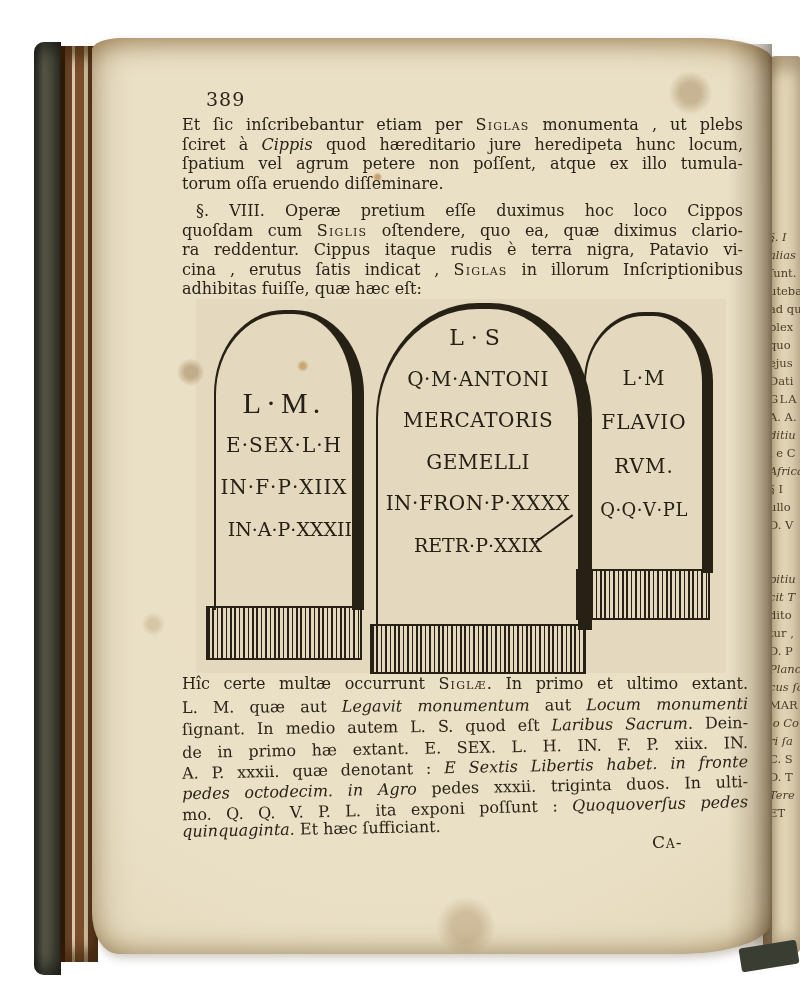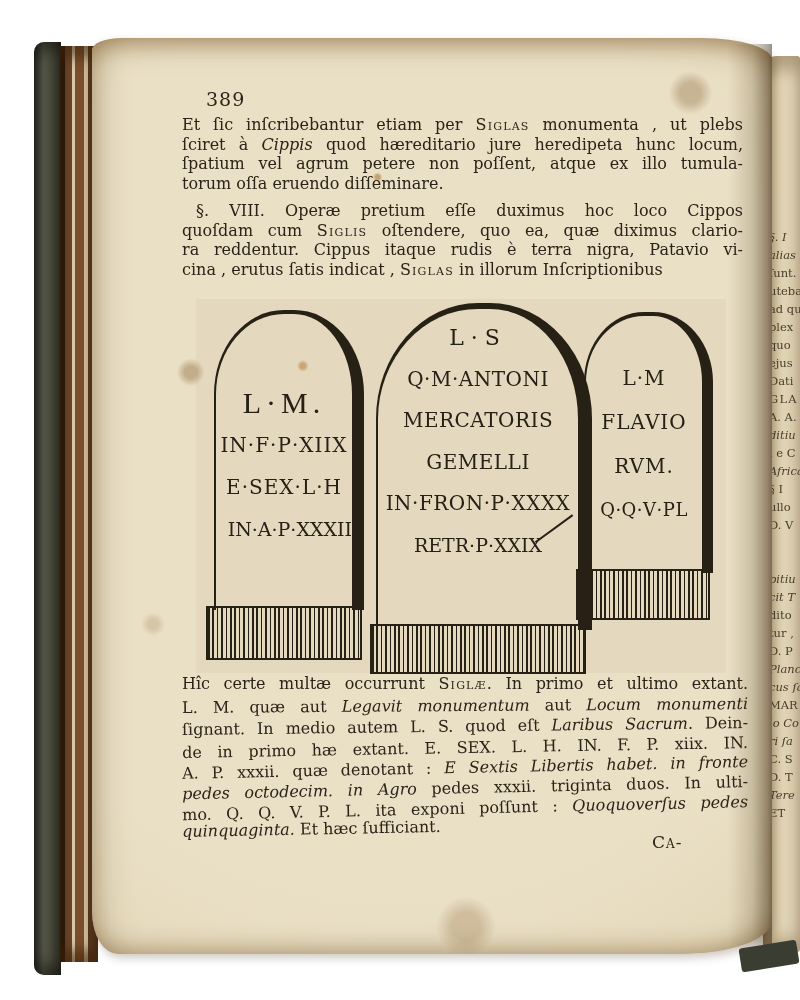--- a/index.html
+++ b/index.html
@@ -150,29 +150,30 @@
       <span class="line"><span>Et ſic inſcribebantur etiam per </span><span class="sc">Siglas</span><span> monumenta , ut plebs</span></span>
       <span class="line"><span>ſciret à </span><span class="it">Cippis</span><span> quod hæreditario jure heredipeta hunc locum,</span></span>
       <span class="line"><span>ſpatium vel agrum petere non poſſent, atque ex illo tumula-</span></span>
       <span class="line"><span>torum oſſa eruendo diſſeminare.</span></span>
     </div>
   <div class="para para2">
       <span class="line"><span>§. VIII. Operæ pretium eſſe duximus hoc loco Cippos</span></span>
       <span class="line"><span>quoſdam cum </span><span class="sc">Siglis</span><span> oſtendere, quo ea, quæ diximus clario-</span></span>
       <span class="line"><span>ra reddentur.  Cippus itaque rudis è terra nigra, Patavio vi-</span></span>
       <span class="line"><span>cina ,  erutus ſatis indicat , </span><span class="sc">Siglas</span><span> in illorum Inſcriptionibus</span></span>
+      <span class="line"><span>adhibitas fuiſſe, quæ hæc eſt:</span></span>
     </div>
 
   <div class="plate"></div>
 
   <div class="stone stone-left">
     <div class="stone-text">
         <span class="line"><span>L·M.</span></span>
+        <span class="line"><span>E·SEX·L·H</span></span>
         <span class="line"><span>IN·F·P·XIIX</span></span>
-        <span class="line"><span>E·SEX·L·H</span></span>
         <span class="line"><span>IN·A·P·XXXII</span></span>
       </div>
   </div>
   <div class="base base-left"></div>
 
   <div class="stone stone-mid">
     <div class="stone-text">
         <span class="line"><span>L·S</span></span>
         <span class="line"><span>Q·M·ANTONI</span></span>
         <span class="line"><span>MERCATORIS</span></span>

